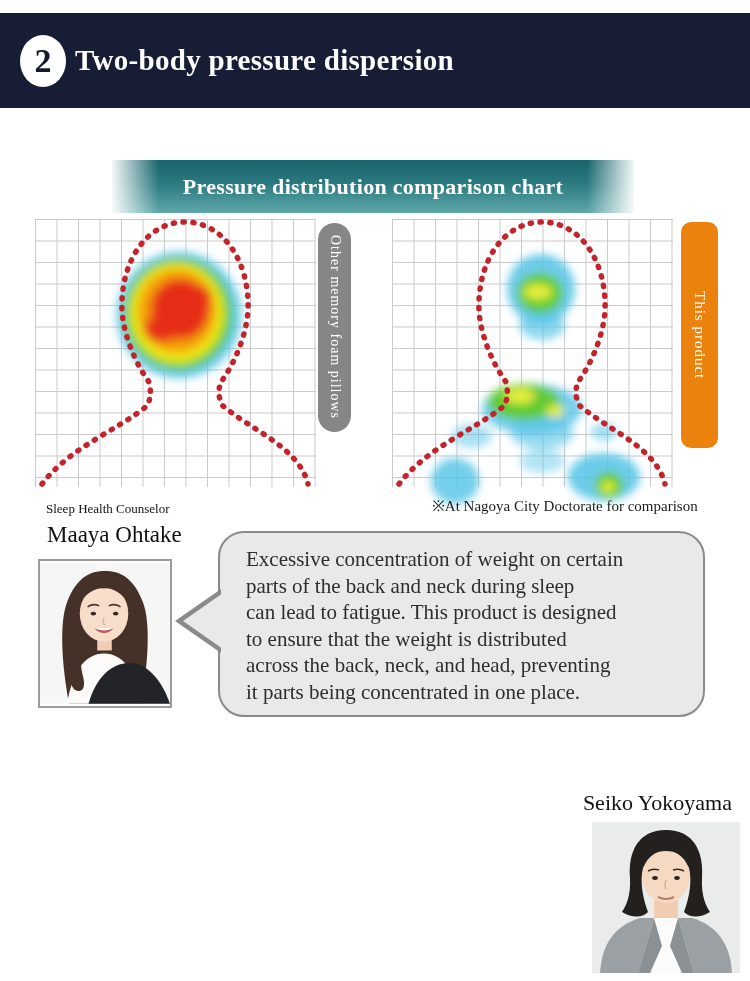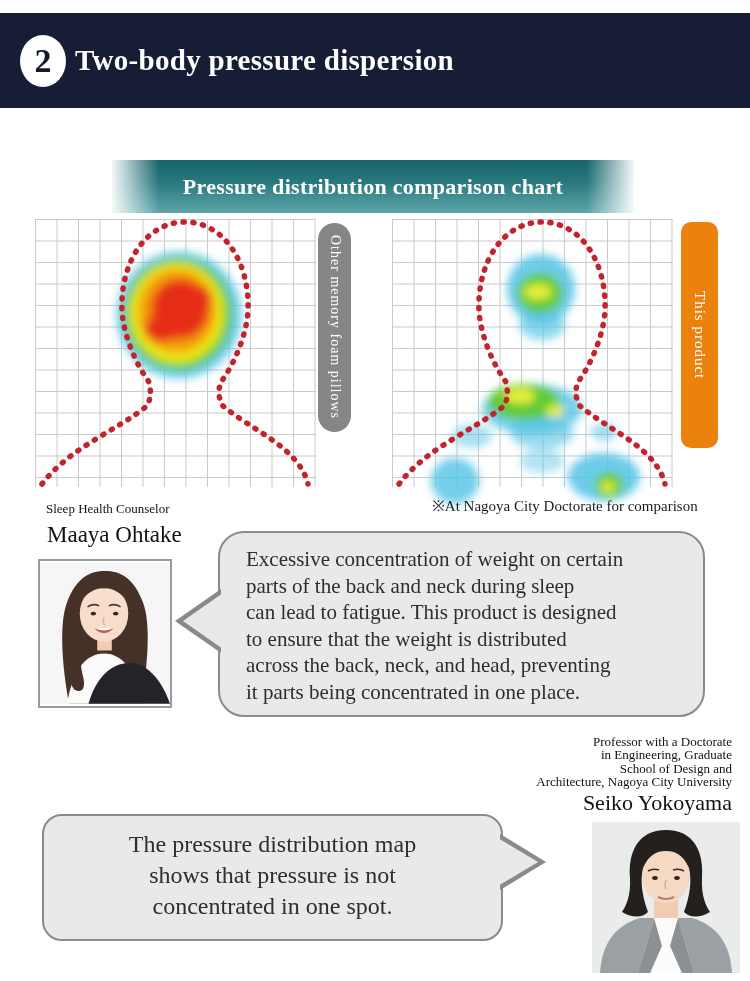--- a/index.html
+++ b/index.html
@@ -191,26 +191,20 @@
     <div class="text">
       <div>Excessive concentration of weight on certain</div>
       <div>parts of the back and neck during sleep</div>
       <div>can lead to fatigue. This product is designed</div>
       <div>to ensure that the weight is distributed</div>
       <div>across the back, neck, and head, preventing</div>
       <div>it parts being concentrated in one place.</div>
     </div>
   </div>
 
-  <div class="prof-role">
-    <div>Professor with a Doctorate</div>
-    <div>in Engineering, Graduate</div>
-    <div>School of Design and</div>
-    <div>Architecture, Nagoya City University</div>
-  </div>
   <div class="prof-name">Seiko Yokoyama</div>
 
   <div class="photo photo-professor">
     <svg viewBox="0 0 148 151">
       <rect width="148" height="151" fill="#e9eceb"></rect>
       <rect x="62" y="78" width="24" height="20" fill="#f1ccb2"></rect>
       <path d="M54 96 H94 L88 151 H60 Z" fill="#fbfbfb"></path>
       <path d="M8 151 C10 122 22 104 48 96 L62 96 L58 110 L46 151 Z" fill="#9aa0a4"></path>
       <path d="M140 151 C138 122 126 104 100 96 L86 96 L90 110 L102 151 Z" fill="#9aa0a4"></path>
       <path d="M62 96 L70 124 L58 151 L46 151 L58 110 Z" fill="#8b9094"></path>
@@ -219,23 +213,14 @@
       <path d="M74 8 C46 8 36 30 38 56 C39 74 34 84 30 90 C40 96 50 96 56 90 C50 74 48 58 51 46 C57 33 64 29 74 29 C84 29 91 33 97 46 C100 58 98 74 92 90 C98 96 108 96 118 90 C114 84 109 74 110 56 C112 30 102 8 74 8 Z" fill="#23201e"></path>
       <path d="M56 49 q5 -3 11 -1" stroke="#3a2c25" stroke-width="1.6" fill="none"></path>
       <path d="M81 48 q6 -2 11 1" stroke="#3a2c25" stroke-width="1.6" fill="none"></path>
       <ellipse cx="63" cy="56" rx="2.8" ry="1.9" fill="#2b211d"></ellipse>
       <ellipse cx="85" cy="56" rx="2.8" ry="1.9" fill="#2b211d"></ellipse>
       <path d="M74 58 q-2 6 0 9" stroke="#dcb090" stroke-width="1.5" fill="none"></path>
       <path d="M66 75 Q74 79 82 75" stroke="#b87a6e" stroke-width="2" fill="none"></path>
     </svg>
   </div>
 
-  <div class="bubble bubble2">
-    <div class="tail b2-tail-border"></div>
-    <div class="tail b2-tail-fill"></div>
-    <div class="text">
-      <div>The pressure distribution map</div>
-      <div>shows that pressure is not</div>
-      <div>concentrated in one spot.</div>
-    </div>
-  </div>
 
 </div>
 
 </body></html>

